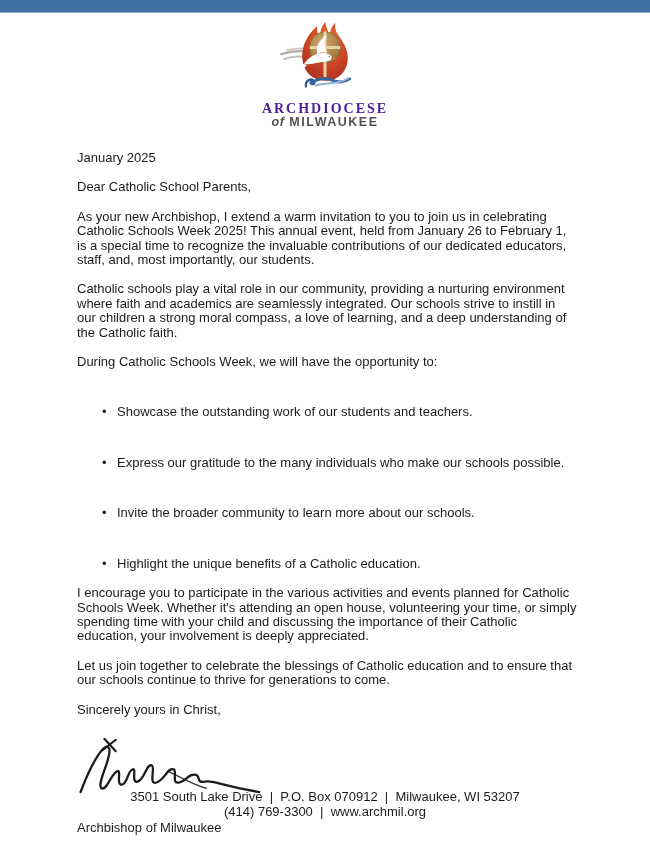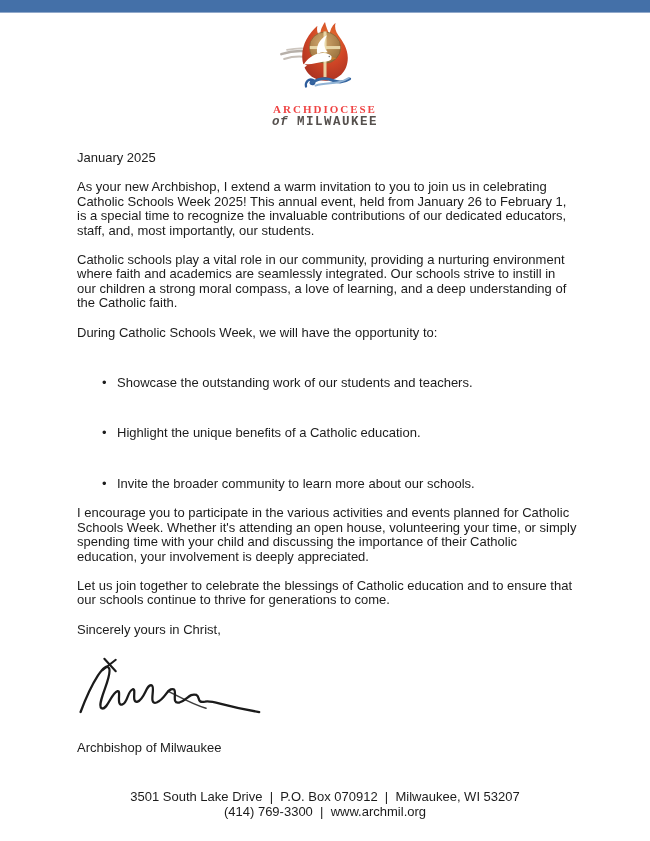--- a/index.html
+++ b/index.html
@@ -8,25 +8,25 @@
     font-family:"Liberation Sans", sans-serif; color:#1c1c1c; overflow:hidden;
     margin:0 auto;
   }
   .top-bar {
     position:absolute; top:0; left:0; width:650px; height:12px;
     background:#4470a8; border-bottom:1px solid #91a9cb;
   }
   .letterhead { position:absolute; top:20px; left:0; width:650px; text-align:center; }
   .logo-wrap { display:inline-block; width:100px; height:76px; }
   .org-line1 {
-    font-family:"Liberation Serif", serif; font-size:11px; line-height:14px;
-    letter-spacing:2px; color:#ef4444; font-weight:600; margin-top:2px;
+    font-family:"Liberation Serif", serif; font-size:14px; line-height:14px;
+    letter-spacing:2px; color:#4c1d95; font-weight:600; margin-top:2px;
   }
   .org-line2 {
-    font-family:Liberation Mono, monospace; font-size:12.5px; line-height:13px;
+    font-family:Liberation Sans, sans-serif; font-size:12.5px; line-height:13px;
     letter-spacing:1.5px; color:#55504d; font-weight:600;
   }
   .org-line2 .of { font-style:italic; text-transform:lowercase; letter-spacing:0.5px; }
   .letter {
     position:absolute; top:151px; left:77px; width:500px;
     font-size:13px; line-height:14.4px; color:#1c1c1c;
   }
   .letter p { margin:0 0 15px 0; }
   .letter ul { margin:0 0 15px 0; padding:0 0 0 25px; list-style:none; }
   .letter li { position:relative; padding-left:15px;margin-top:36px; }
@@ -82,27 +82,29 @@
         <path d="M36,66 C44,61 52,61 58,63.5 C64,66 70,66 76,62" stroke="#35659f" stroke-width="3" fill="none" stroke-linecap="round"></path>
         <path d="M40,69 C48,66 58,67 64,65.5 C68,64.5 72,63 75,61" stroke="#8fb2d4" stroke-width="2" fill="none" stroke-linecap="round"></path>
       </svg>
     </div>
     <div class="org-line1">ARCHDIOCESE</div>
     <div class="org-line2"><span class="of">of</span> <span>MILWAUKEE</span></div>
   </div>
 
   <div class="letter">
     <p>January 2025</p>
+    <p>Dear Catholic School Parents,</p>
     <p>As your new Archbishop, I extend a warm invitation to you to join us in celebrating Catholic Schools Week 2025! This annual event, held from January 26 to February 1, is a special time to recognize the invaluable contributions of our dedicated educators, staff, and, most importantly, our students.</p>
     <p>Catholic schools play a vital role in our community, providing a nurturing environment where faith and academics are seamlessly integrated. Our schools strive to instill in our children a strong moral compass, a love of learning, and a deep understanding of the Catholic faith.</p>
     <p style="margin-bottom:12px">During Catholic Schools Week, we will have the opportunity to:</p>
     <ul>
       <li>Showcase the outstanding work of our students and teachers.</li>
+      <li>Express our gratitude to the many individuals who make our schools possible.</li>
+      <li>Invite the broader community to learn more about our schools.</li>
       <li>Highlight the unique benefits of a Catholic education.</li>
-      <li>Invite the broader community to learn more about our schools.</li>
     </ul>
     <p>I encourage you to participate in the various activities and events planned for Catholic Schools Week. Whether it's attending an open house, volunteering your time, or simply spending time with your child and discussing the importance of their Catholic education, your involvement is deeply appreciated.</p>
     <p>Let us join together to celebrate the blessings of Catholic education and to ensure that our schools continue to thrive for generations to come.</p>
     <p style="margin-bottom:16px">Sincerely yours in Christ,</p>
 
     <div class="sig-block">
       <svg viewBox="0 0 200 85" width="190" height="81">
         <g stroke="#1b1b1b" fill="none" stroke-linecap="round">
           <path d="M33,6 l12,13" stroke-width="2.2"></path>
           <path d="M45,7 l-14,11" stroke-width="2.2"></path>

